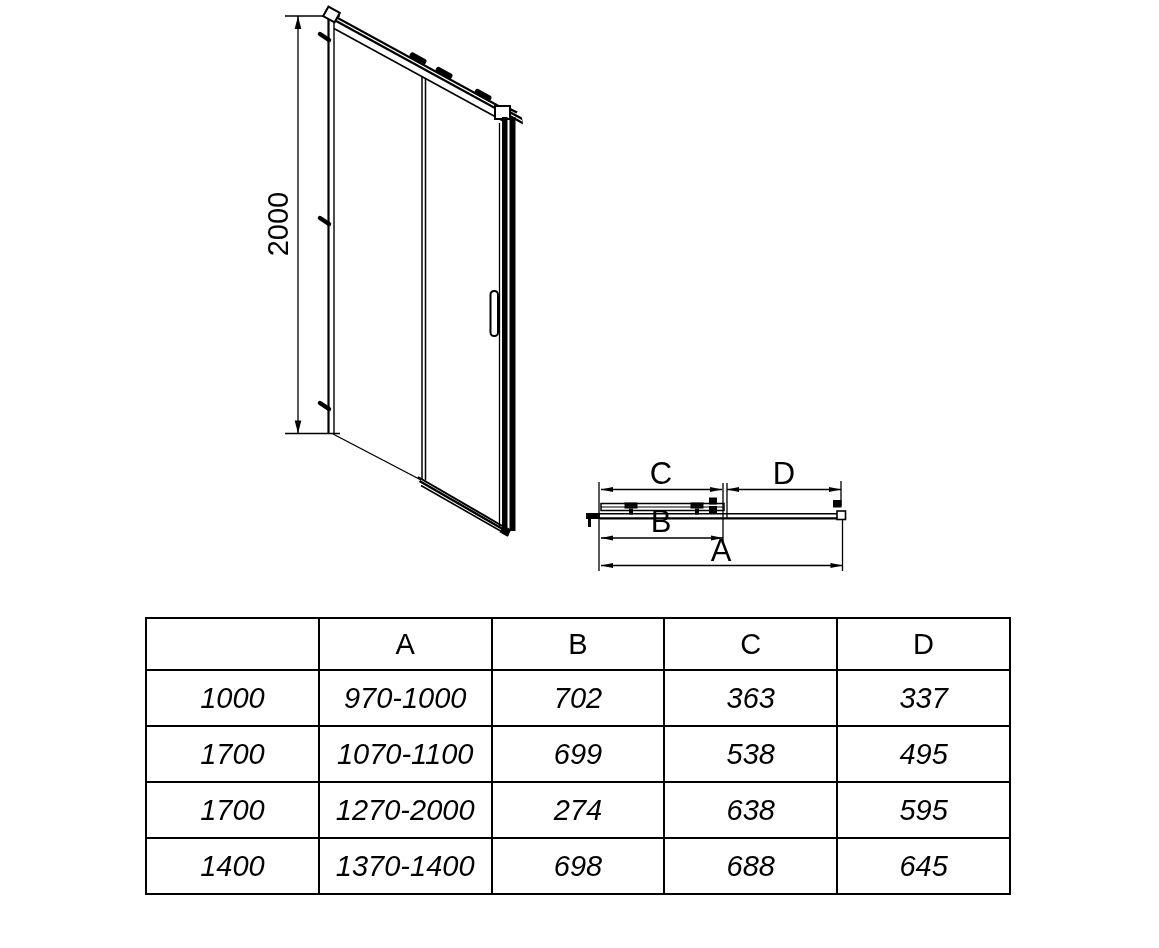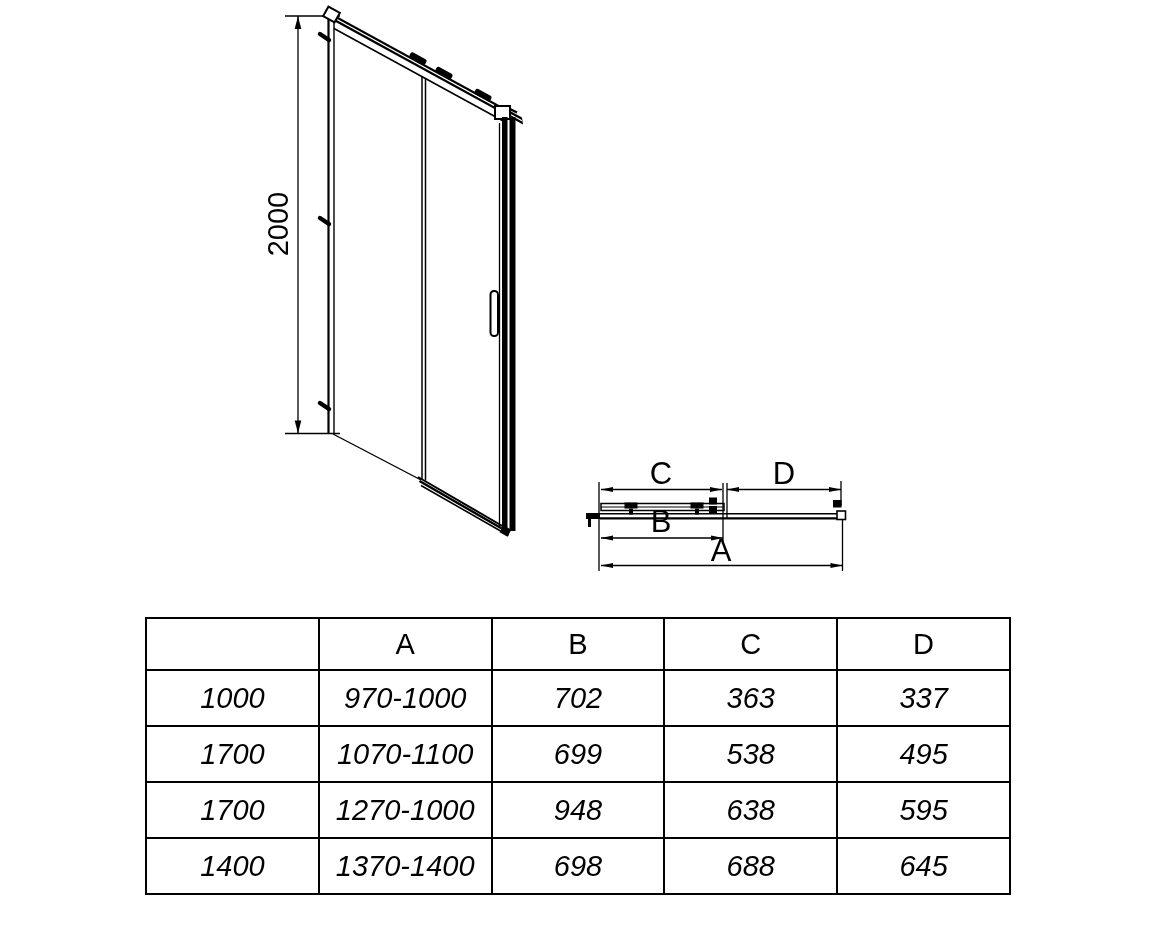--- a/index.html
+++ b/index.html
@@ -197,22 +197,22 @@
         </tr>
         <tr>
           <td>1700</td>
           <td>1070-1100</td>
           <td>699</td>
           <td>538</td>
           <td>495</td>
         </tr>
         <tr>
           <td>1700</td>
-          <td>1270-1000</td>
-          <td>948</td>
+          <td>1270-2000</td>
+          <td>274</td>
           <td>638</td>
           <td>595</td>
         </tr>
         <tr>
           <td>1400</td>
           <td>1370-1400</td>
           <td>698</td>
           <td>688</td>
           <td>645</td>
         </tr>

